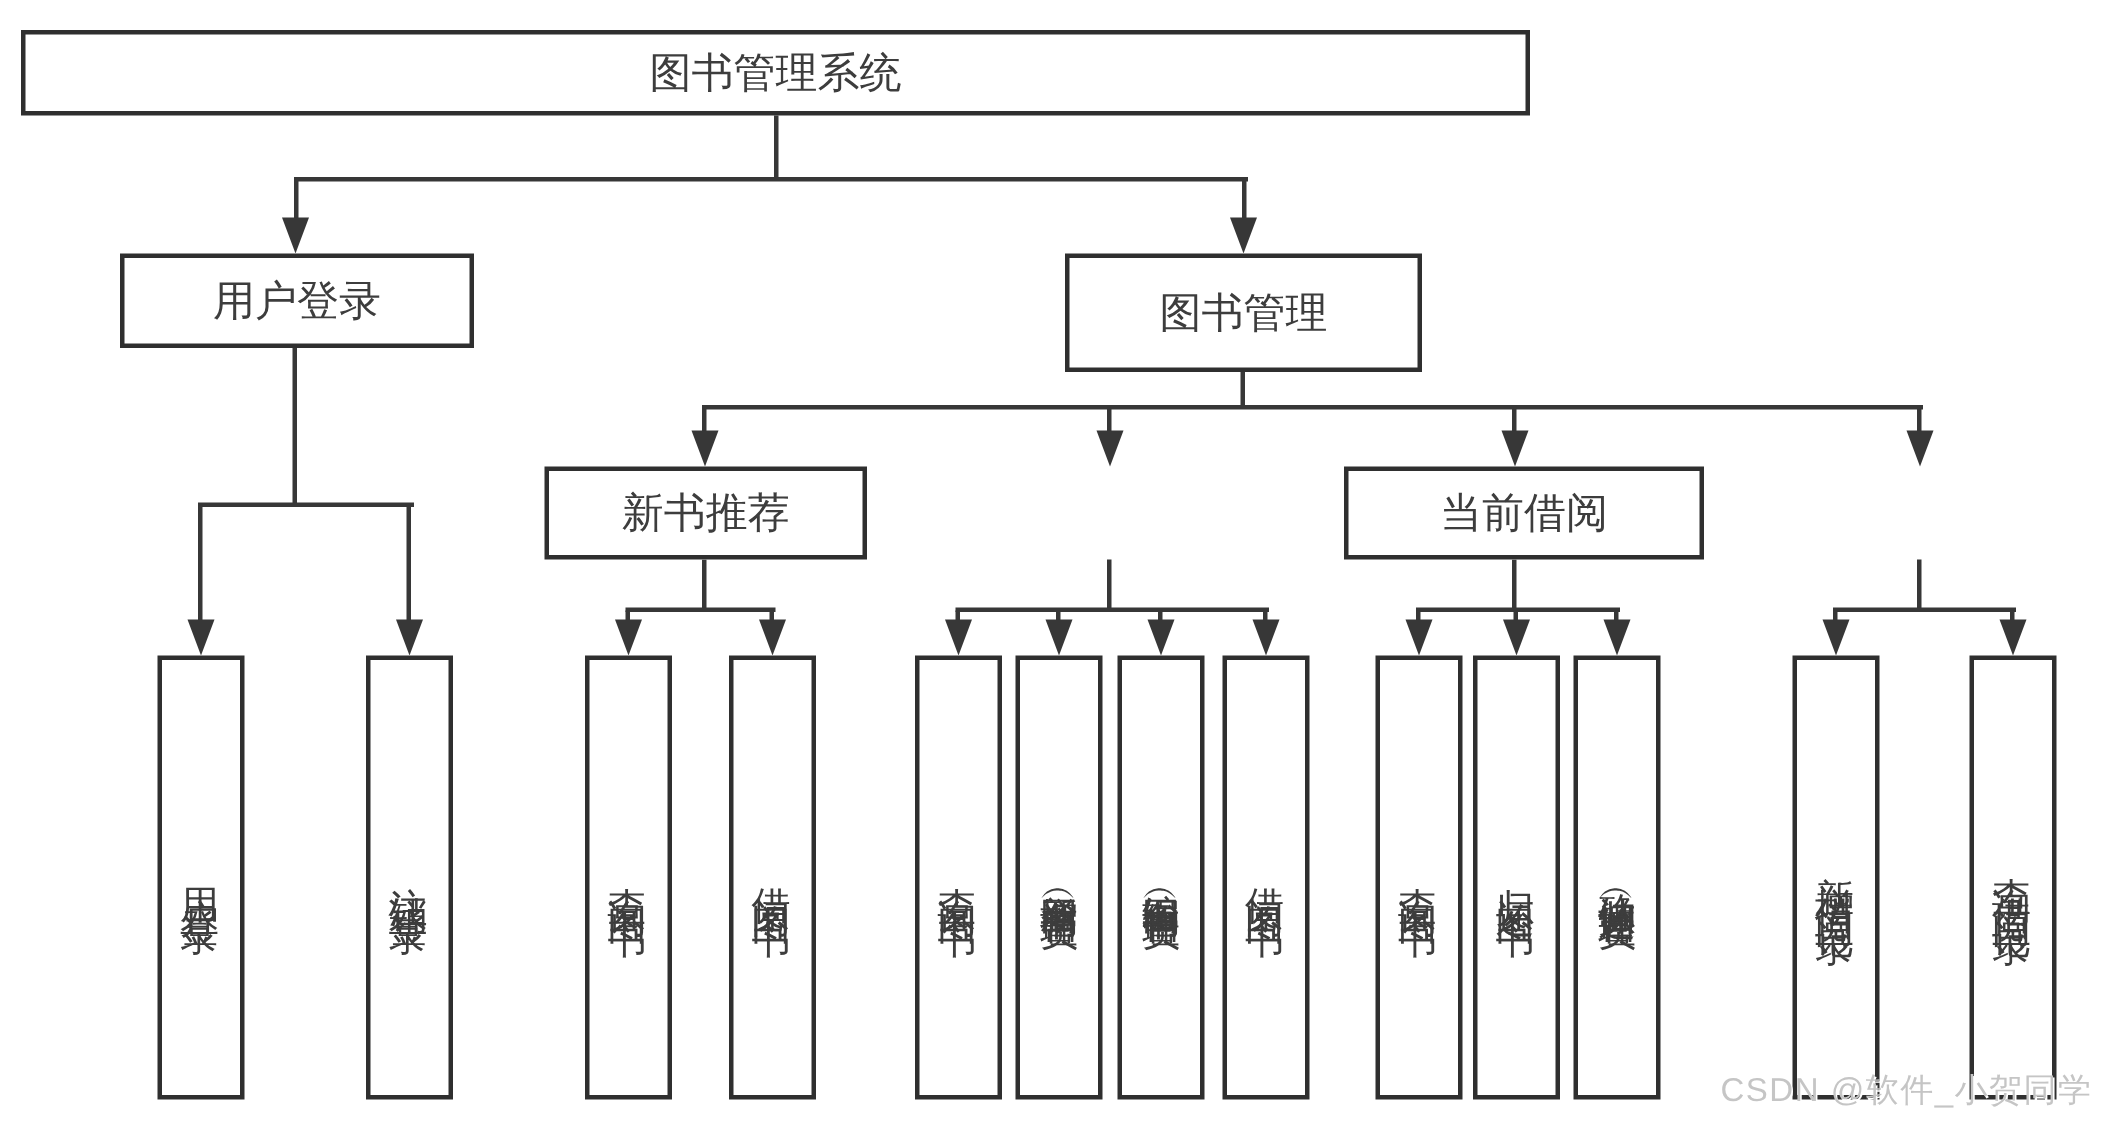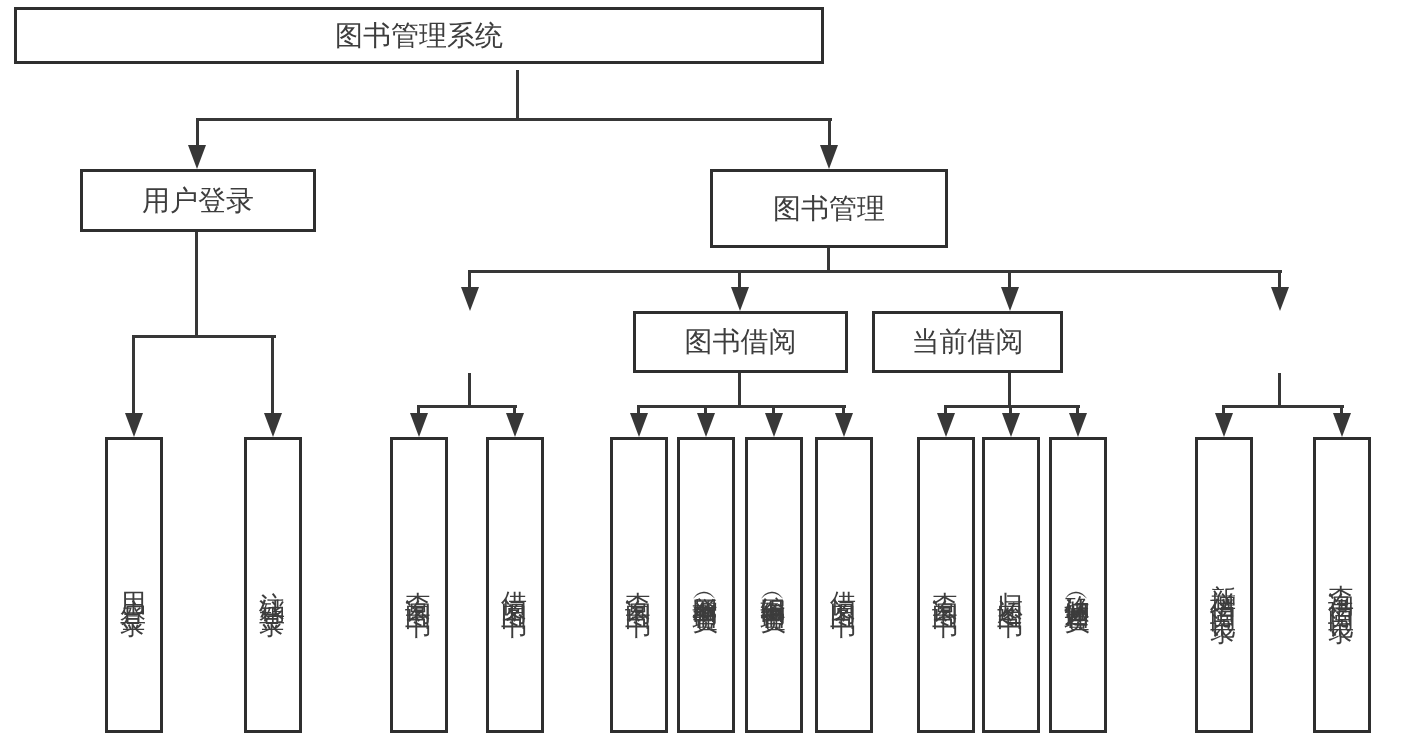--- a/index.html
+++ b/index.html
@@ -111,39 +111,40 @@
       <i class="ar" style="left: 697px; top: 413px;"></i>
       <i class="ar" style="left: 765px; top: 413px;"></i>
       <i class="ar" style="left: 835px; top: 413px;"></i>
       <i class="ar" style="left: 937px; top: 413px;"></i>
       <i class="ar" style="left: 1002px; top: 413px;"></i>
       <i class="ar" style="left: 1069px; top: 413px;"></i>
       <i class="ar" style="left: 1215px; top: 413px;"></i>
       <i class="ar" style="left: 1333px; top: 413px;"></i>
     </div>
 
-  <div class="node" style="left:14px;top:7px;width:810px;height:57px">图书管理系统</div>
+  <div class="node" style="left:14px;top:20px;width:1006px;height:57px">图书管理系统</div>
 
   <div class="node" style="left:80px;top:169px;width:236px;height:63px">用户登录</div>
   <div class="node" style="left:710px;top:169px;width:238px;height:79px">图书管理</div>
 
-  <div class="node" style="left:633px;top:311px;width:215px;height:62px">图书借阅</div>
-  <div class="node" style="left:872px;top:311px;width:191px;height:62px">当前借阅</div>
+  <div class="node" style="left:363px;top:311px;width:215px;height:62px">新书推荐</div>
+  <div class="node" style="left:896px;top:311px;width:240px;height:62px">当前借阅</div>
 
   <div class="node leaf" style="left:105px;top:437px;width:58px;height:296px">用户登录</div>
   <div class="node leaf" style="left:244px;top:437px;width:58px;height:296px">注销登录</div>
 
   <div class="node leaf" style="left:390px;top:437px;width:58px;height:296px">查询图书</div>
   <div class="node leaf" style="left:486px;top:437px;width:58px;height:296px">借阅图书</div>
 
   <div class="node leaf" style="left:610px;top:437px;width:58px;height:296px">查询图书</div>
   <div class="node leaf long" style="left:677px;top:437px;width:58px;height:296px">新增图书（管理员）</div>
   <div class="node leaf long" style="left:745px;top:437px;width:58px;height:296px">编辑图书（管理员）</div>
   <div class="node leaf" style="left:815px;top:437px;width:58px;height:296px">借阅图书</div>
 
   <div class="node leaf" style="left:917px;top:437px;width:58px;height:296px">查询图书</div>
   <div class="node leaf" style="left:982px;top:437px;width:58px;height:296px">归还图书</div>
   <div class="node leaf long" style="left:1049px;top:437px;width:58px;height:296px">确认归还（管理员）</div>
 
   <div class="node leaf" style="left:1195px;top:437px;width:58px;height:296px">新增借阅记录</div>
   <div class="node leaf" style="left:1313px;top:437px;width:58px;height:296px">查询借阅记录</div>
 
+  <div class="watermark">CSDN @软件_小贺同学</div>
 </div>
 
 </body></html>

